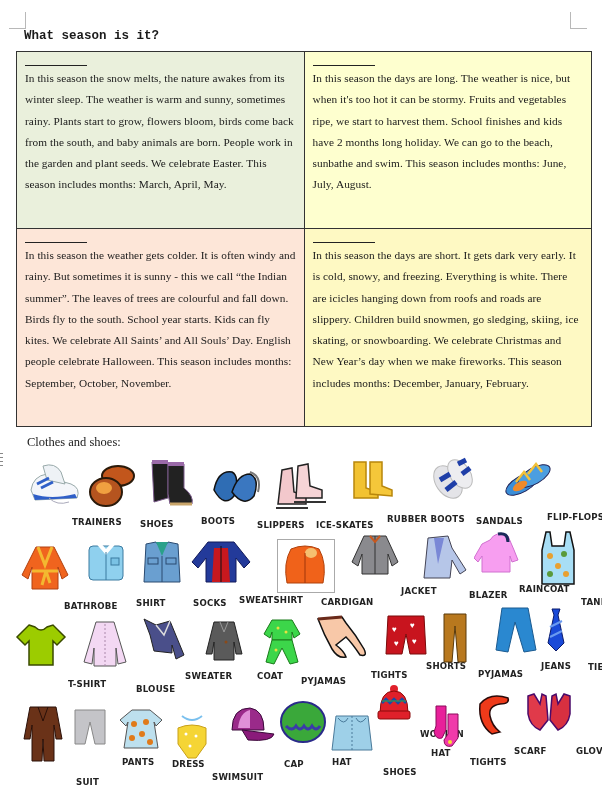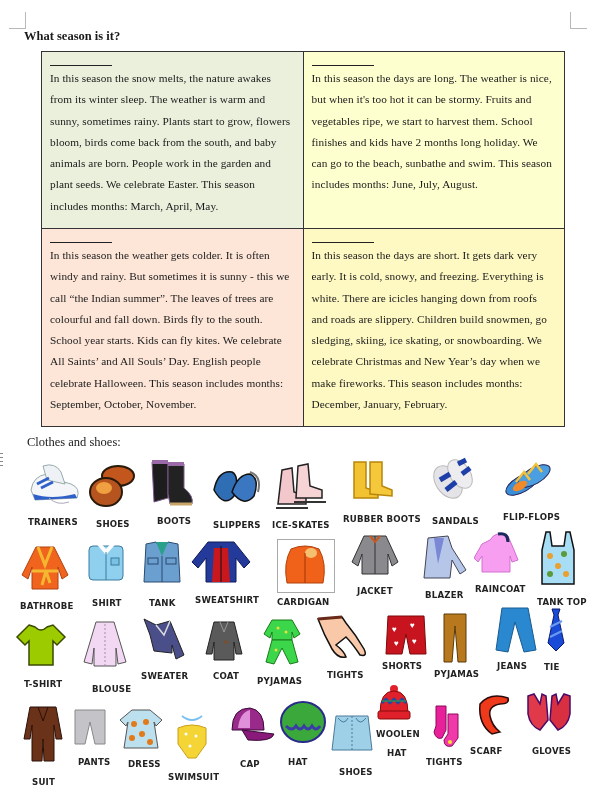--- a/index.html
+++ b/index.html
@@ -3,41 +3,41 @@
 <meta charset="utf-8">
 <style>
   html, body { margin: 0; padding: 0; }
   body {
     width: 602px; height: 800px; background: #ffffff; position: relative; overflow: hidden;
     font-family: "Liberation Serif", serif; color: #1a1a1a;
   }
   .corner { position: absolute; border-color: #b8b8b8; border-style: solid; width: 16px; height: 16px; }
   .corner.tl { left: 9px; top: 12px; border-width: 0 1px 1px 0; }
   .corner.tr { left: 570px; top: 12px; border-width: 0 0 1px 1px; }
-  .title { position: absolute; left: 24px; top: 29px; font-weight: bold; font-size: 12.5px; }
+  .title { position: absolute; left: 24px; top: 29px; font-weight: bold; font-size: 12.5px; font-family: Liberation Mono, monospace; }
   table.seasons {
-    position: absolute; left: 41px; top: 51px; width: 524px; border-collapse: collapse;
+    position: absolute; left: 16px; top: 51px; width: 576px; border-collapse: collapse;
     table-layout: fixed;
   }
   table.seasons td {
     border: 1.5px solid #333; vertical-align: top; padding: 4px 8px 6px 8px;
     font-size: 11.3px; line-height: 21.3px; letter-spacing: 0.05px;
   }
   td.spring { background: #eaf0dc; height: 166px; }
   td.summer { background: #feffcf; }
   td.autumn { background: #fde6d8; height: 187px; }
   td.winter { background: #fef9c3; }
   .blank { display: block; width: 62px; border-bottom: 1px solid #222; height: 9px; margin-bottom: 2px; }
   .subtitle { position: absolute; left: 27px; top: 435px; font-weight: normal; font-size: 12.5px; }
   .ruler-marks { position: absolute; left: 0; top: 453px; width: 3px; height: 14px;
     background: repeating-linear-gradient(#888 0 1px, transparent 1px 4px); }
   .pic { position: absolute; }
   .lbl {
     position: absolute; font-family: "DejaVu Sans", sans-serif; font-size: 8.6px; font-weight: bold;
-    color: #222; white-space: nowrap; letter-spacing: 0.2px;
+    color: #222; white-space: nowrap; letter-spacing: 0.2px; margin-left: 44px;
   }
   .cardframe { position: absolute; border: 1px solid #aaa; }
 </style>
 </head>
 <body>
 
 <div class="corner tl"></div>
 <div class="corner tr"></div>
 
 <div class="title">What season is it?</div>
@@ -145,21 +145,21 @@
 </svg>
 <div class="lbl" style="left:92px;top:598px">SHIRT</div>
 
 <svg class="pic" style="left:142px;top:540px" width="40" height="46" viewBox="0 0 40 46">
   <path d="M4 4 L14 2 L20 10 L26 2 L36 4 L38 42 L2 42 Z" fill="#6a9fd0" stroke="#2a4a70"></path>
   <path d="M14 2 L20 16 L26 2" fill="#2aa08a"></path>
   <line x1="20" y1="16" x2="20" y2="42" stroke="#2a4a70"></line>
   <rect x="6" y="18" width="10" height="6" fill="none" stroke="#2a4a70"></rect>
     <rect x="24" y="18" width="10" height="6" fill="none" stroke="#2a4a70"></rect>
 </svg>
-<div class="lbl" style="left:149px;top:598px">TANK</div>
+<div class="lbl" style="left:149px;top:598px">SOCKS</div>
 
 <svg class="pic" style="left:190px;top:538px" width="62" height="46" viewBox="0 0 62 46">
   <path d="M18 4 L44 4 L60 24 L54 30 L46 20 L46 44 L16 44 L16 20 L8 30 L2 24 Z" fill="#233a9a" stroke="#121a5a"></path>
   <path d="M24 10 L38 10 L40 44 L22 44 Z" fill="#c8181e"></path>
   <line x1="31" y1="8" x2="31" y2="44" stroke="#111"></line>
 </svg>
 <div class="lbl" style="left:195px;top:595px">SWEATSHIRT</div>
 
 <div class="cardframe" style="left:277px;top:539px;width:56px;height:52px;"></div>
 <svg class="pic" style="left:281px;top:543px" width="48" height="44" viewBox="0 0 48 44">

